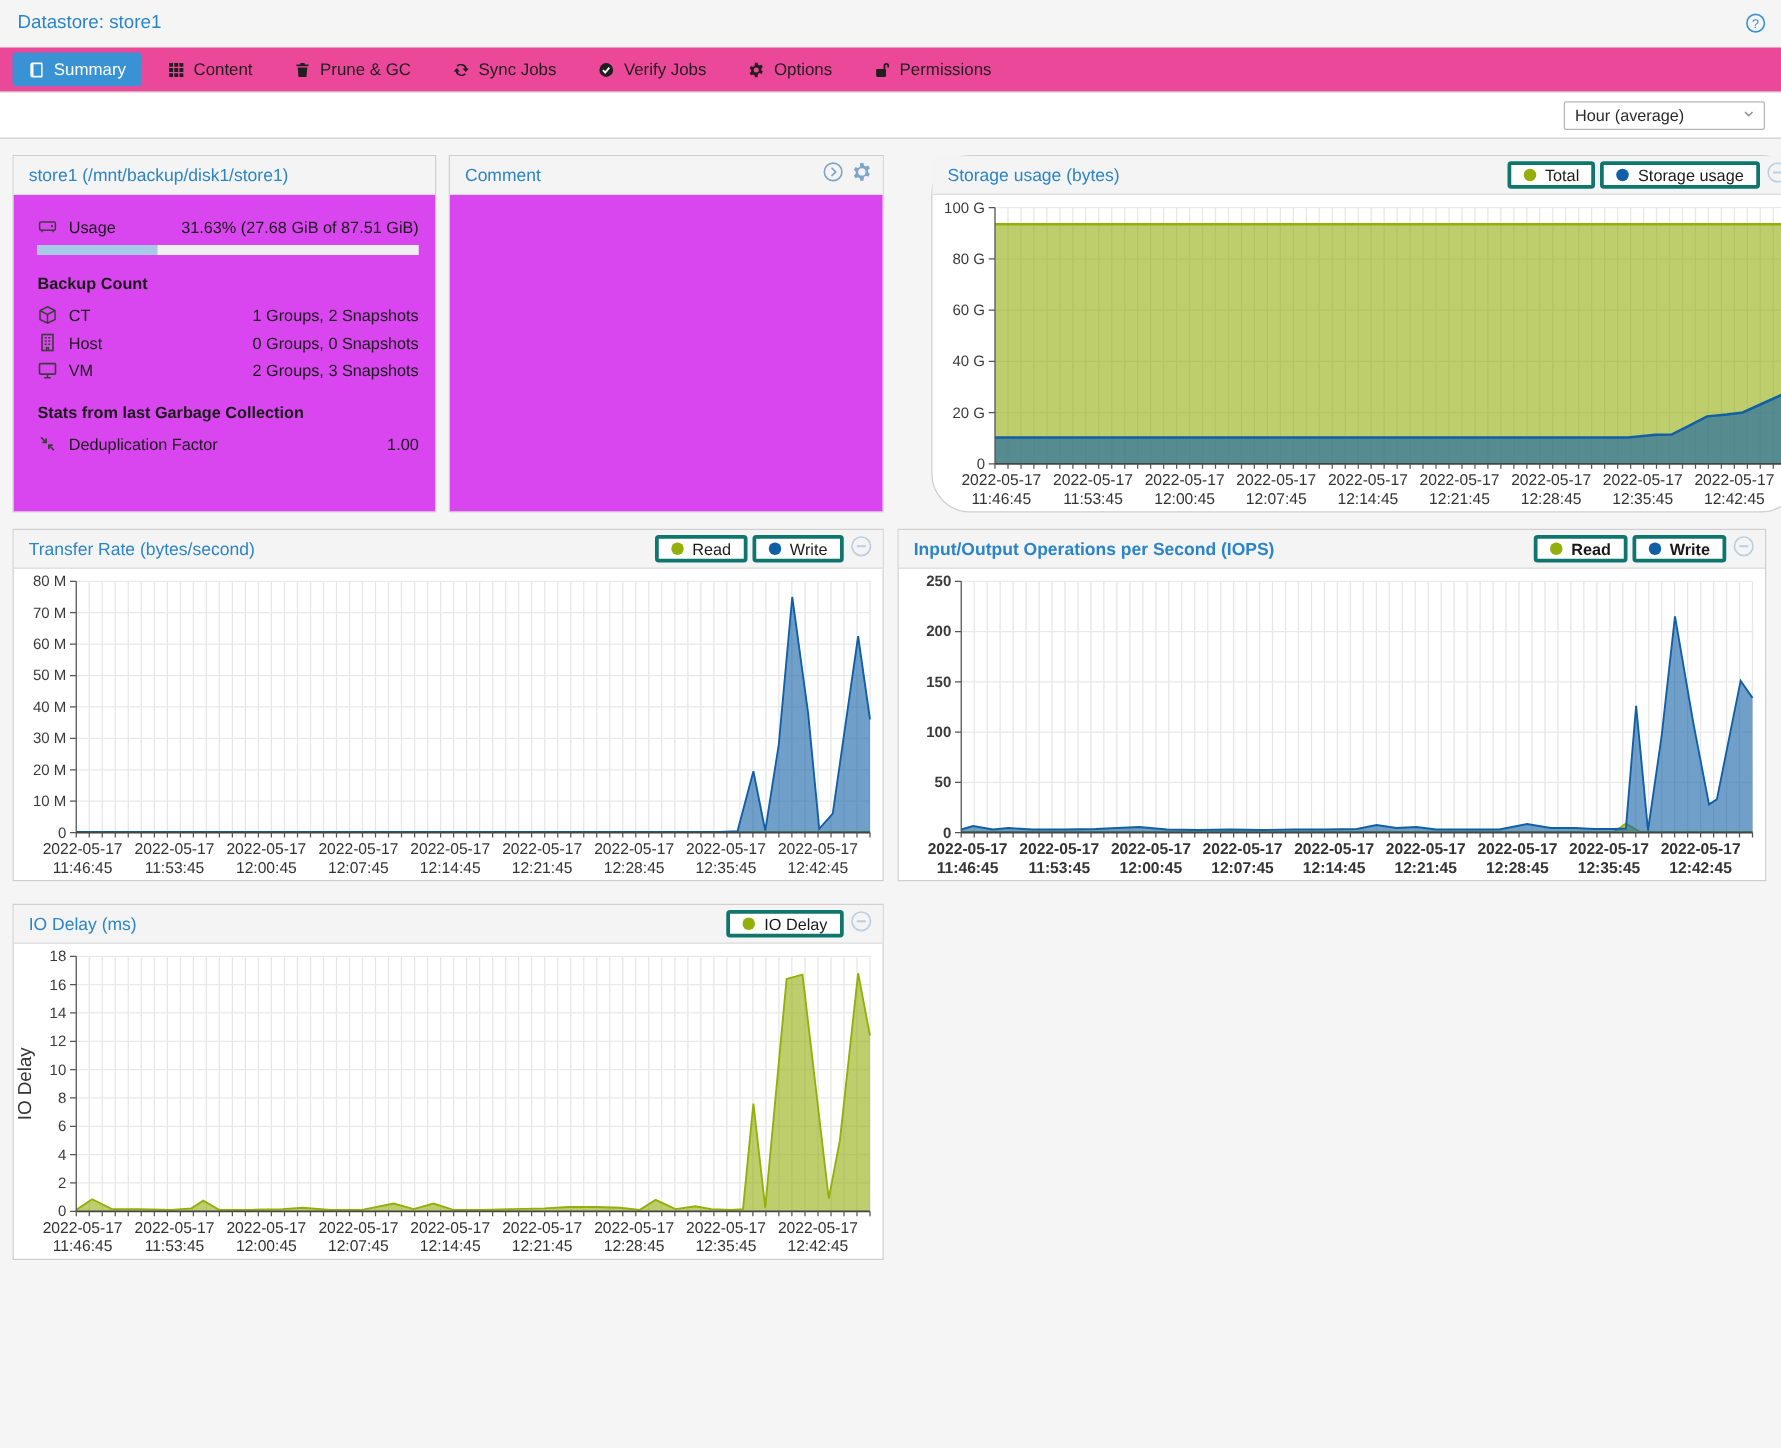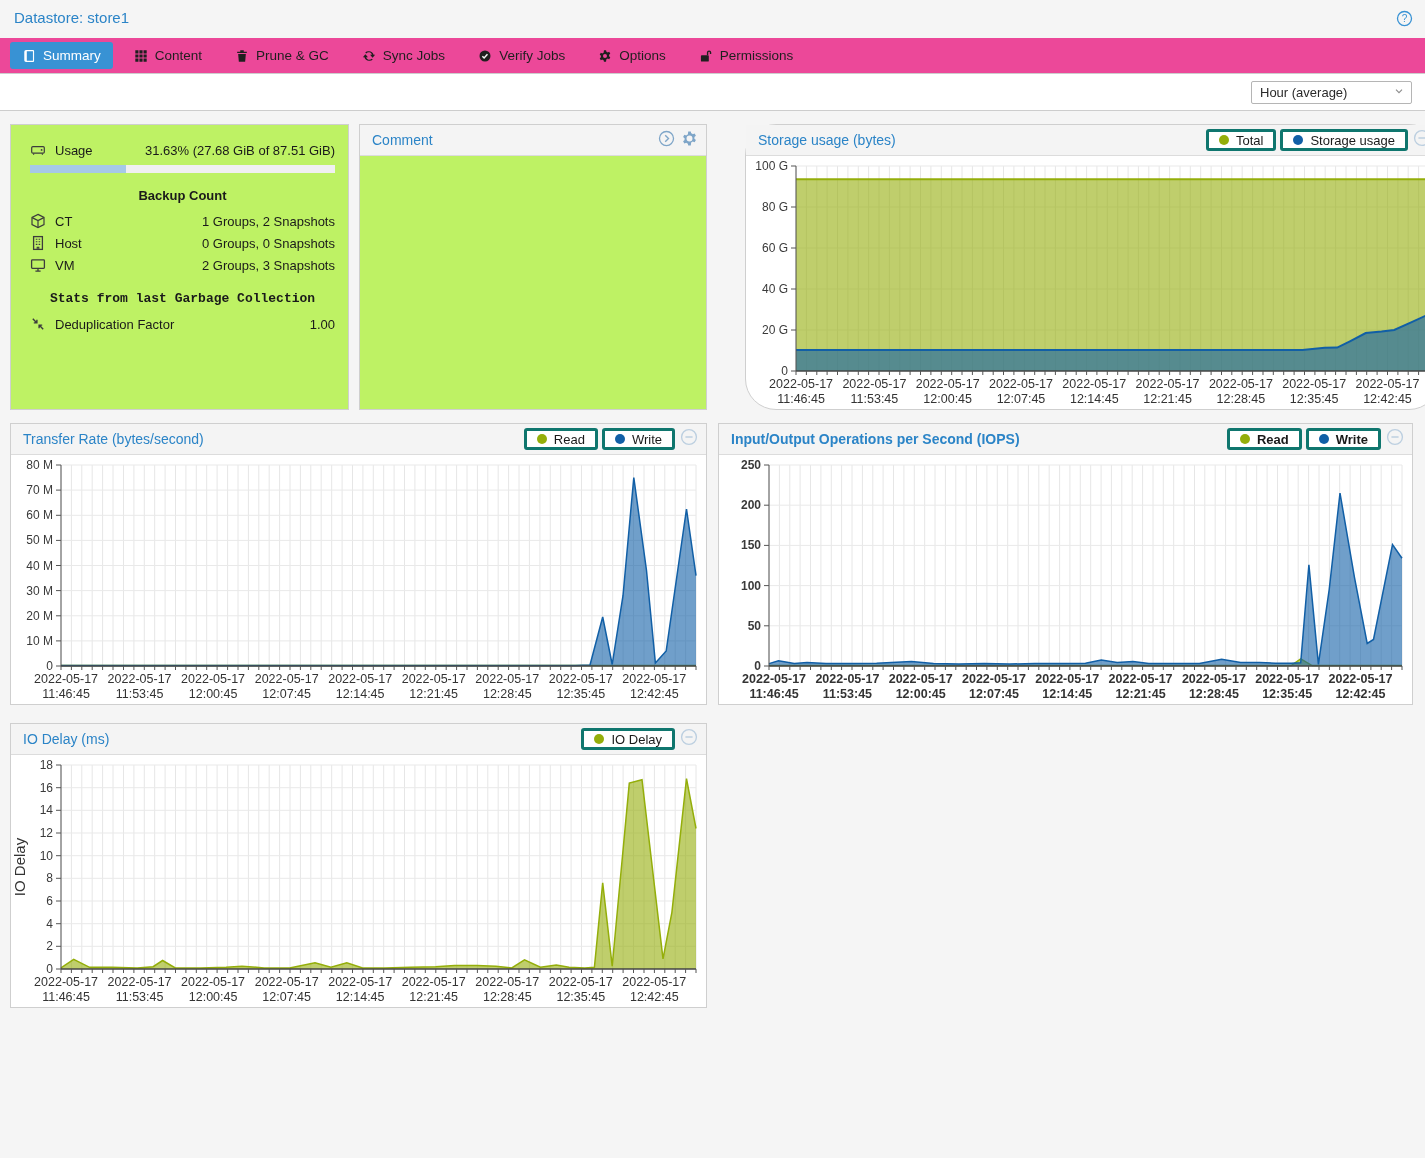--- a/index.html
+++ b/index.html
@@ -31,33 +31,33 @@
   .panel { position:absolute; background:#fff; border:1px solid #cfcfcf; display:flex; flex-direction:column; }
   .phead { height:31px; min-height:31px; background:#f4f4f4; border-bottom:1px solid #dcdcdc;
            display:flex; align-items:center; padding:0 8px 0 12px; }
   .ptitle { color:#2b84c7; font-size:14px; white-space:nowrap; }
   .ptools { margin-left:auto; display:flex; align-items:center; gap:6px; color:#7ea5c8; }
   .legend { margin-left:auto; display:flex; align-items:center; gap:4px; }
   .lbtn { display:flex; align-items:center; gap:7px; background:#fff; border:3px solid #0f766e;
           border-radius:3px; padding:0 10px; height:22px; font-size:13px; color:#1a1a1a; cursor:pointer; }
   .dot { width:10px; height:10px; border-radius:50%; display:inline-block; }
   .collapse { color:#bccfe0; margin-left:5px; cursor:pointer; }
-  .pbody { flex:1; background:#bef264;text-align:center; }
+  .pbody { flex:1; background:#d946ef; }
   .chart { flex:1; overflow:hidden; }
 
   
   #summary-body { padding:17px 13px 0 19px; }
   .usage-row { display:flex; align-items:center; gap:9px; font-size:13px; color:#1a1a1a; }
   .usage-row .val { margin-left:auto; }
   .pbar { height:8px; background:#f0f0f0; margin:7px 0 15px 0; }
   .pfill { height:100%; background:#a6c9e8; }
   .sechead { font-weight:bold; font-size:13px; color:#1a1a1a; margin:6px 0 10px 0; }
   .irow { display:flex; align-items:center; gap:9px; font-size:13px; color:#1a1a1a; margin:6px 0; }
   .irow .val { margin-left:auto; }
-  .gc { margin-top:18px;font-family:Liberation Mono, monospace; }
+  .gc { margin-top:18px; }
   .icon16 { width:16px; height:16px; color:#3c3c3c; flex:0 0 16px; }
 </style>
 </head>
 <body>
 
 <div id="app">
 
   <div id="titlebar">
     <div id="page-title">Datastore: store1</div>
     <span id="help-btn"><span><svg width="17" height="17" viewBox="0 0 16 16">
@@ -130,20 +130,23 @@
   <div id="toolbar">
     <div id="timeframe">
       <span>Hour (average)</span>
       <span class="chev"><svg width="12" height="12" viewBox="0 0 16 16">
             <path d="M4 6.2 8 10.2 12 6.2" fill="none" stroke="currentColor" stroke-width="1.5"></path>
           </svg></span>
     </div>
   </div>
 
   <div class="panel" style="left:10px; top:124px; width:339px; height:286px;">
+    <div class="phead">
+      <span class="ptitle">store1 (/mnt/backup/disk1/store1)</span>
+    </div>
     <div class="pbody" id="summary-body">
       <div class="usage-row">
         <span class="icon16"><svg width="16" height="16" viewBox="0 0 16 16">
               <rect x="1.7" y="4.6" width="12.6" height="6.6" rx="1.2" fill="none" stroke="currentColor" stroke-width="1.2"></rect>
               <circle cx="11.6" cy="7.9" r="0.9" fill="currentColor"></circle>
               <path d="M3.6 11.4v1.4M12.4 11.4v1.4" stroke="currentColor" stroke-width="1.2"></path>
             </svg></span>
         <span>Usage</span>
         <span class="val">31.63% (27.68 GiB of 87.51 GiB)</span>
       </div>

